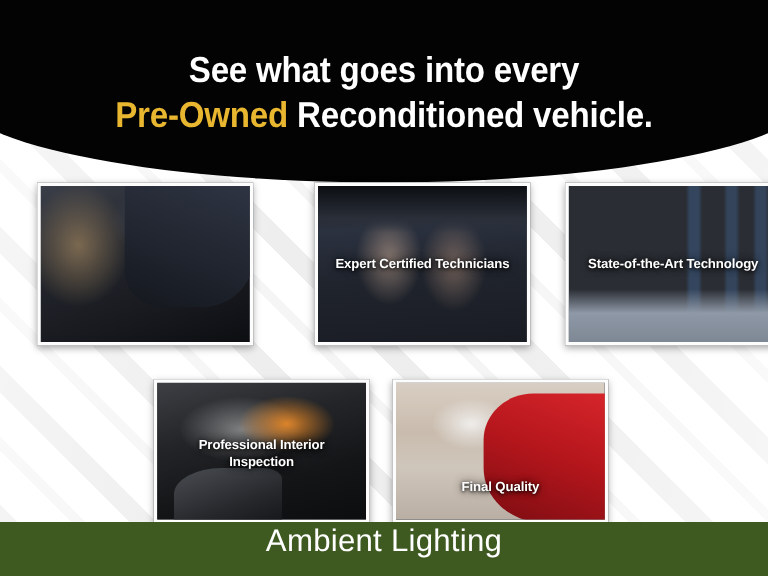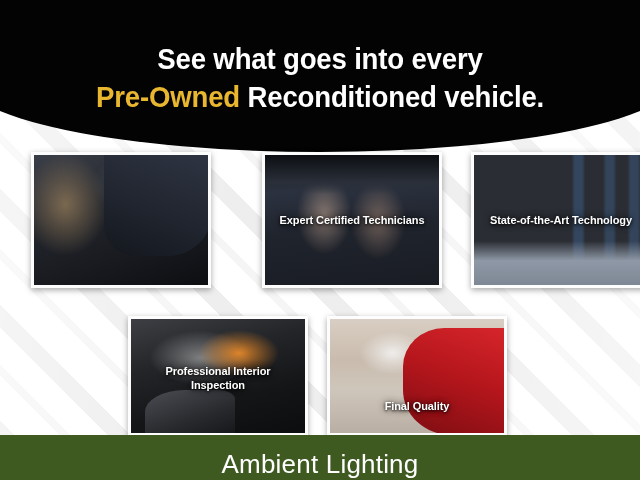--- a/index.html
+++ b/index.html
@@ -174,21 +174,21 @@
 
   
   #banner {
     position: absolute;
     left: 0;
     bottom: 0;
     width: 640px;
     height: 45px;
     background: #3e5a21;
     display: flex;
-    align-items: flex-end;
+    align-items: flex-start;
     justify-content: center;
   }
   #banner-label {
     color: #ffffff;
     font-size: 26px;
     font-weight: normal;
     letter-spacing: 0.2px;
   }
 </style>
 </head>

